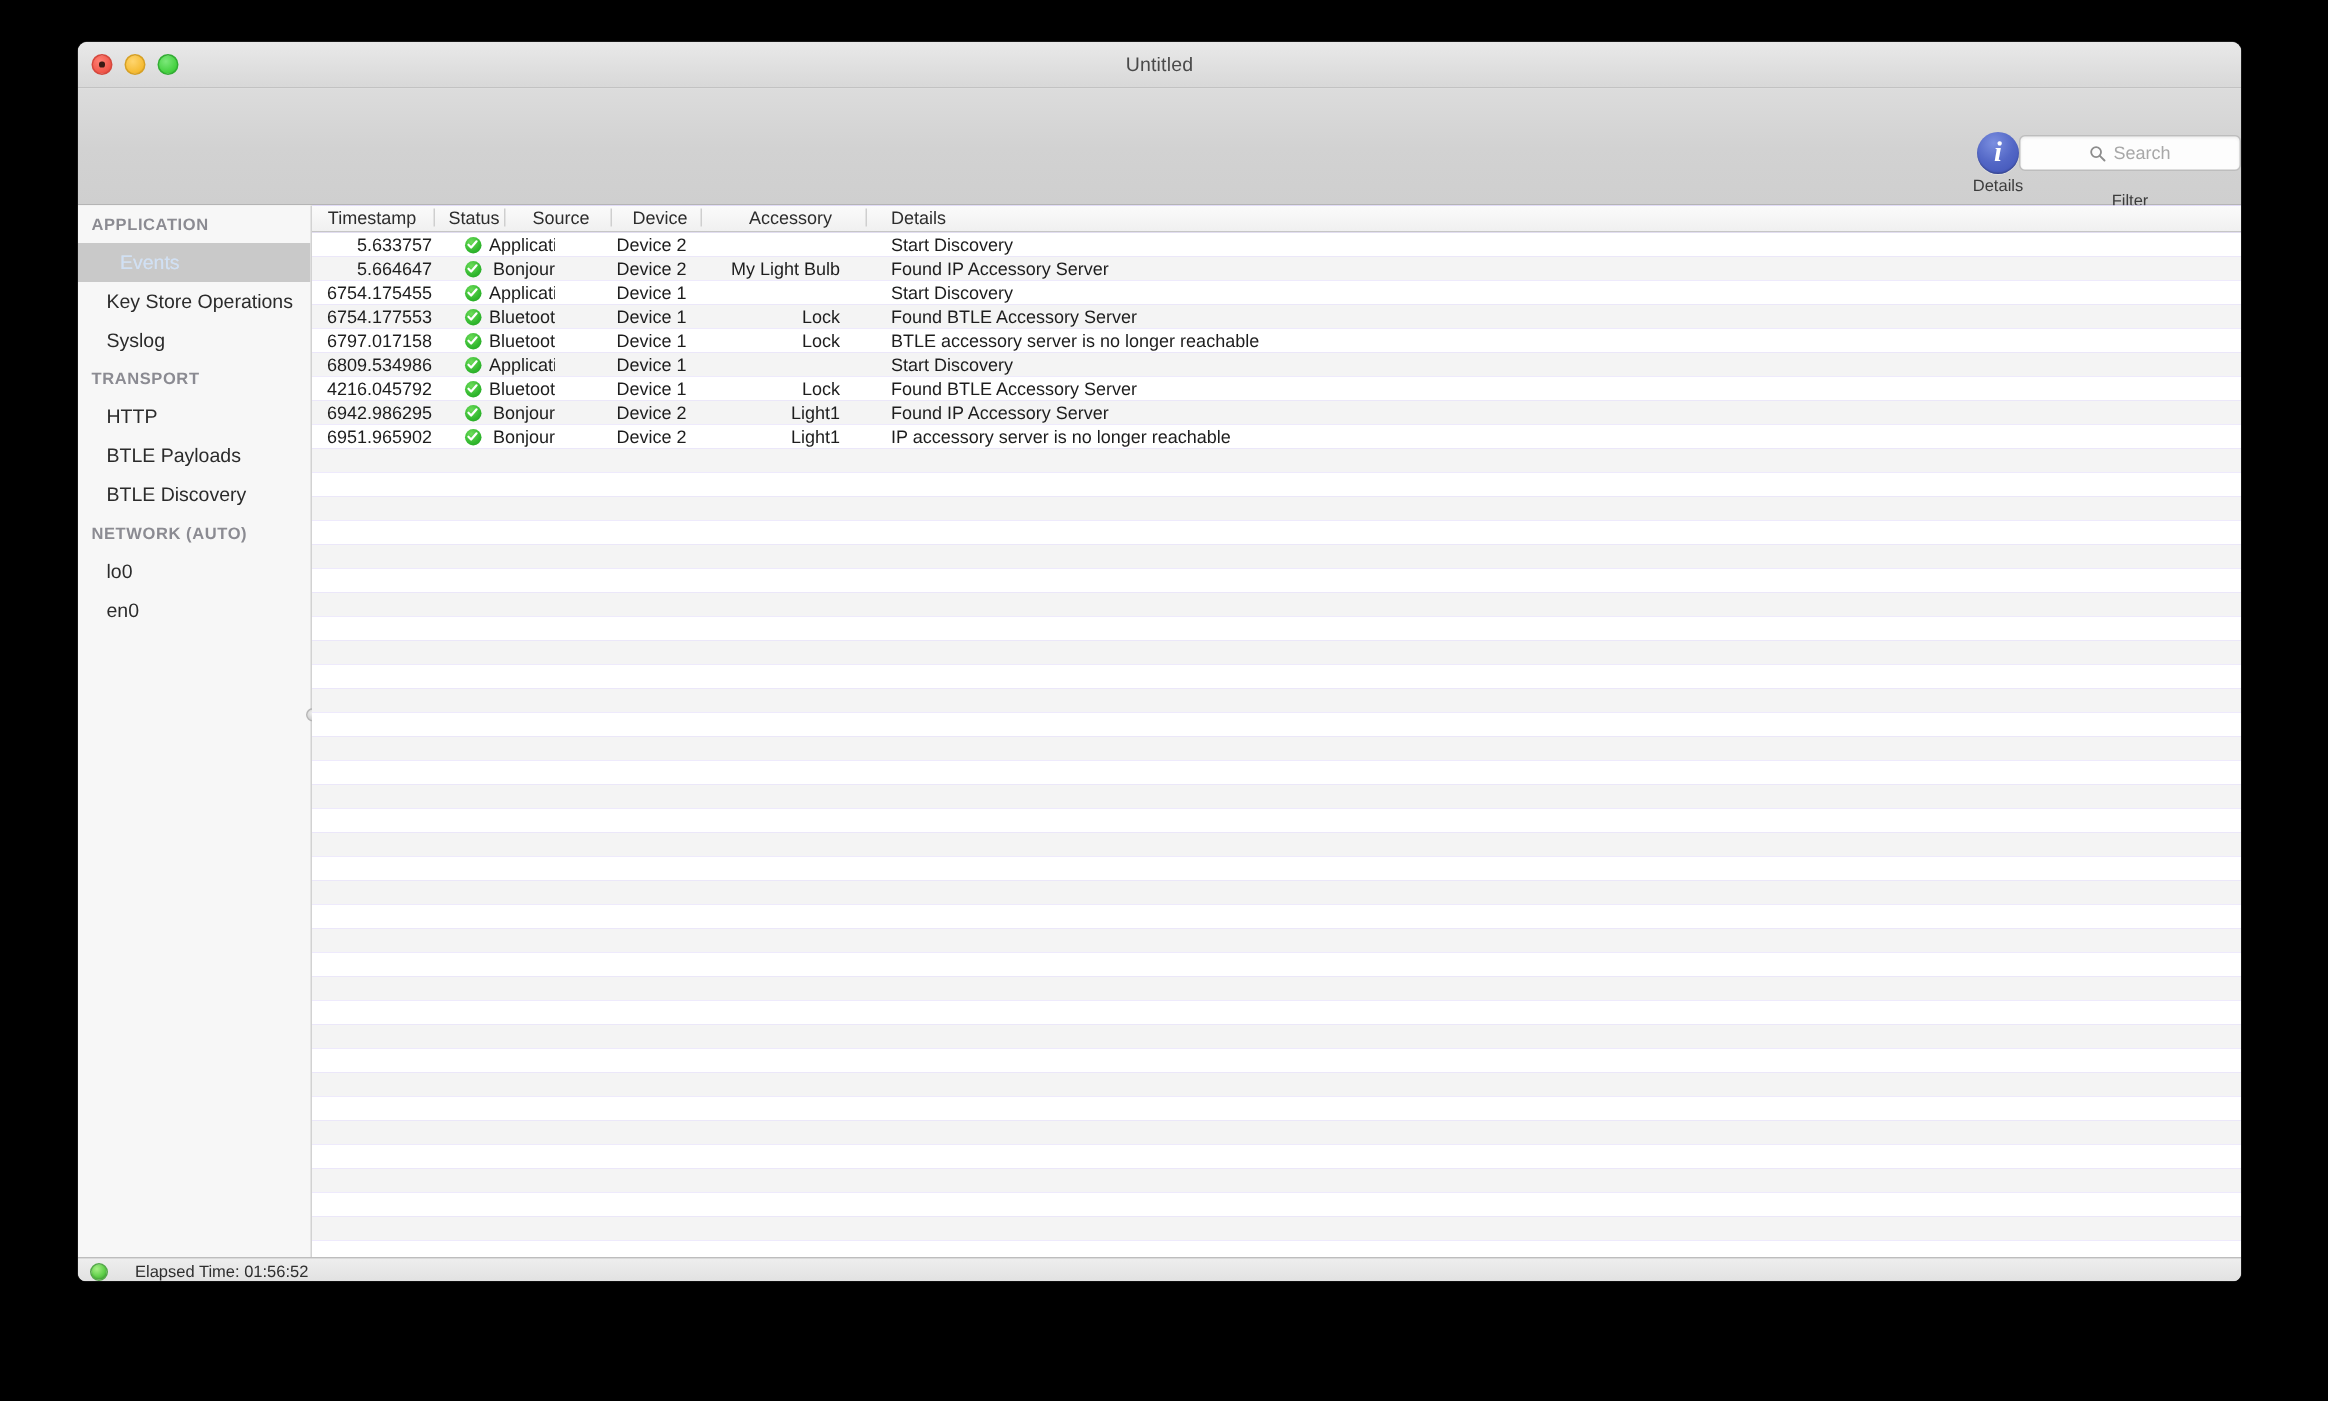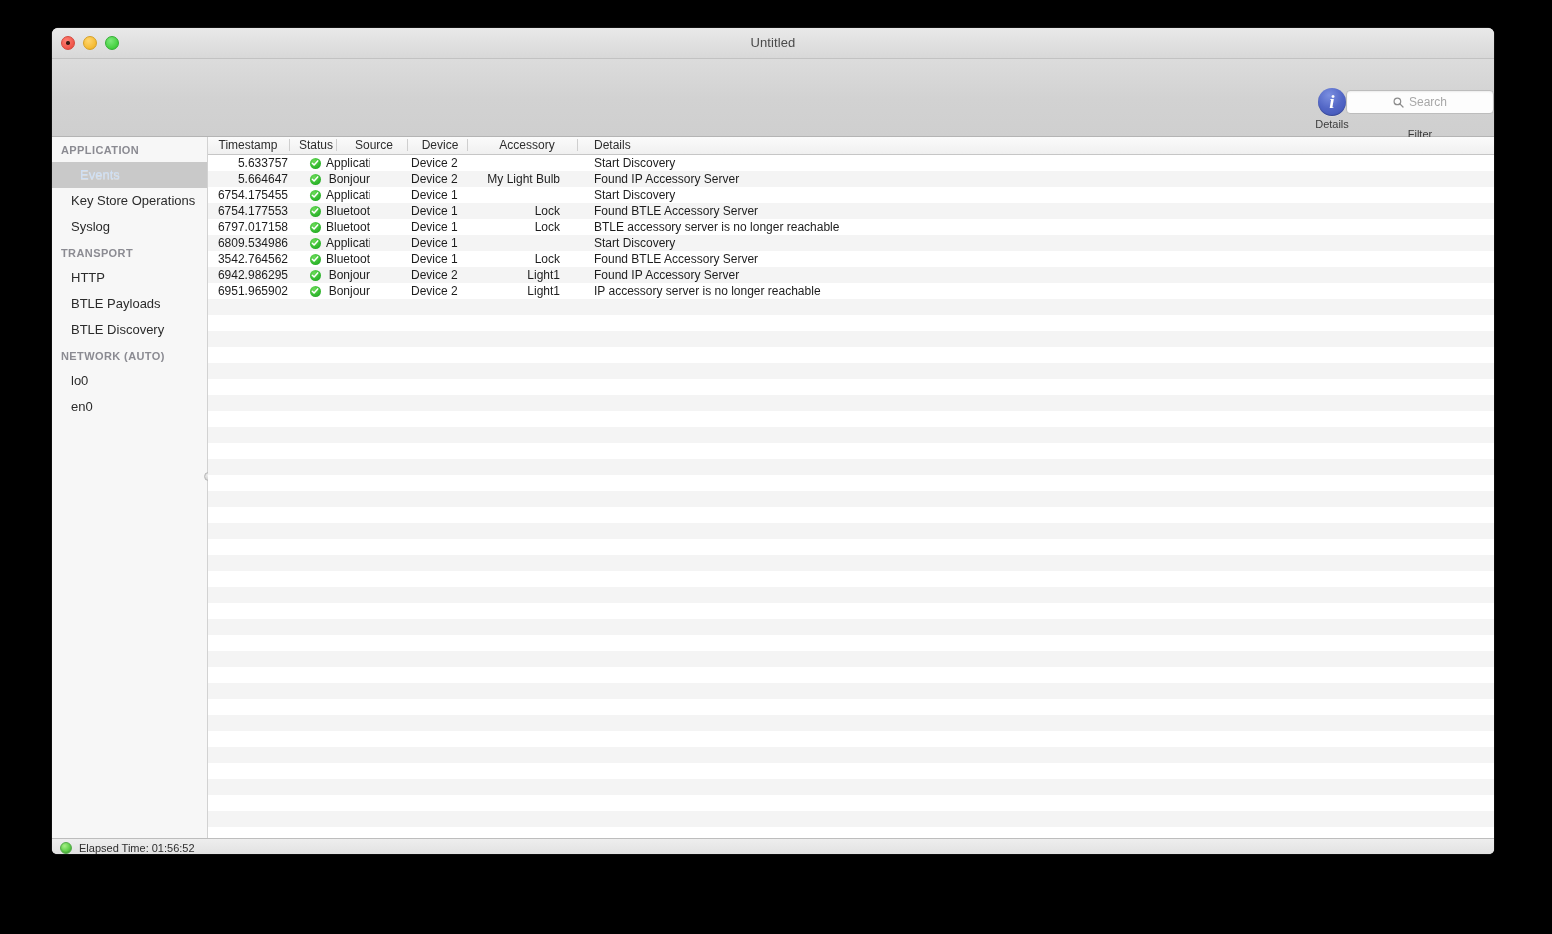--- a/index.html
+++ b/index.html
@@ -248,21 +248,21 @@
 
   
   #statusbar {
     position: relative;
     height: 17px;
     background: linear-gradient(to bottom, #eeeeee 0%, #e0e0e0 100%);
     border-top: 1px solid #bdbdbd;
     display: flex;
     align-items: center;
     padding-left: 8px;
-    gap: 7px;
+    gap: 18px;
   }
   #status-dot {
     width: 10px; height: 10px;
     border-radius: 50%;
     background: radial-gradient(circle at 36% 30%, #a6ef86 0%, #60cf4a 55%, #3fa436 100%);
     border: 0.5px solid #55a84a;
     box-shadow: inset 0 -1px 1px rgba(0,0,0,0.12);
   }
   #status-text {
     font-size: 11px;
@@ -395,21 +395,21 @@
             <div class="cell c-ts">6809.534986</div>
             <div class="cell c-st"><span class="status-ok"><svg width="8" height="8" viewBox="0 0 8 8">
                   <path d="M1.3 4.2 L3.1 6.0 L6.7 1.9" fill="none" stroke="#ffffff" stroke-width="1.5" stroke-linecap="round" stroke-linejoin="round"></path>
                 </svg></span></div>
             <div class="cell c-src">Application</div>
             <div class="cell c-dev">Device 1</div>
             <div class="cell c-acc"></div>
             <div class="cell c-det">Start Discovery</div>
           </div>
           <div class="row odd">
-            <div class="cell c-ts">3542.764562</div>
+            <div class="cell c-ts">4216.045792</div>
             <div class="cell c-st"><span class="status-ok"><svg width="8" height="8" viewBox="0 0 8 8">
                   <path d="M1.3 4.2 L3.1 6.0 L6.7 1.9" fill="none" stroke="#ffffff" stroke-width="1.5" stroke-linecap="round" stroke-linejoin="round"></path>
                 </svg></span></div>
             <div class="cell c-src">Bluetooth</div>
             <div class="cell c-dev">Device 1</div>
             <div class="cell c-acc">Lock</div>
             <div class="cell c-det">Found BTLE Accessory Server</div>
           </div>
           <div class="row even">
             <div class="cell c-ts">6942.986295</div>

